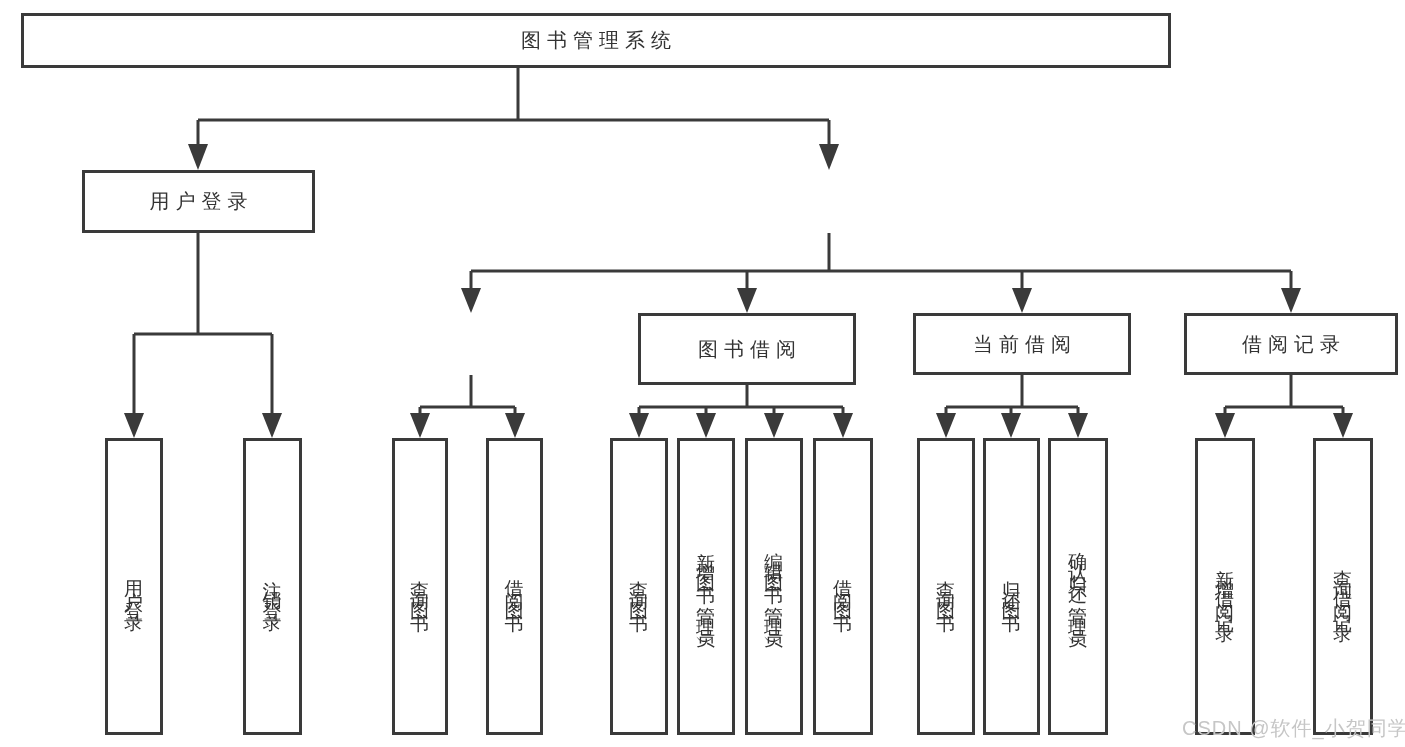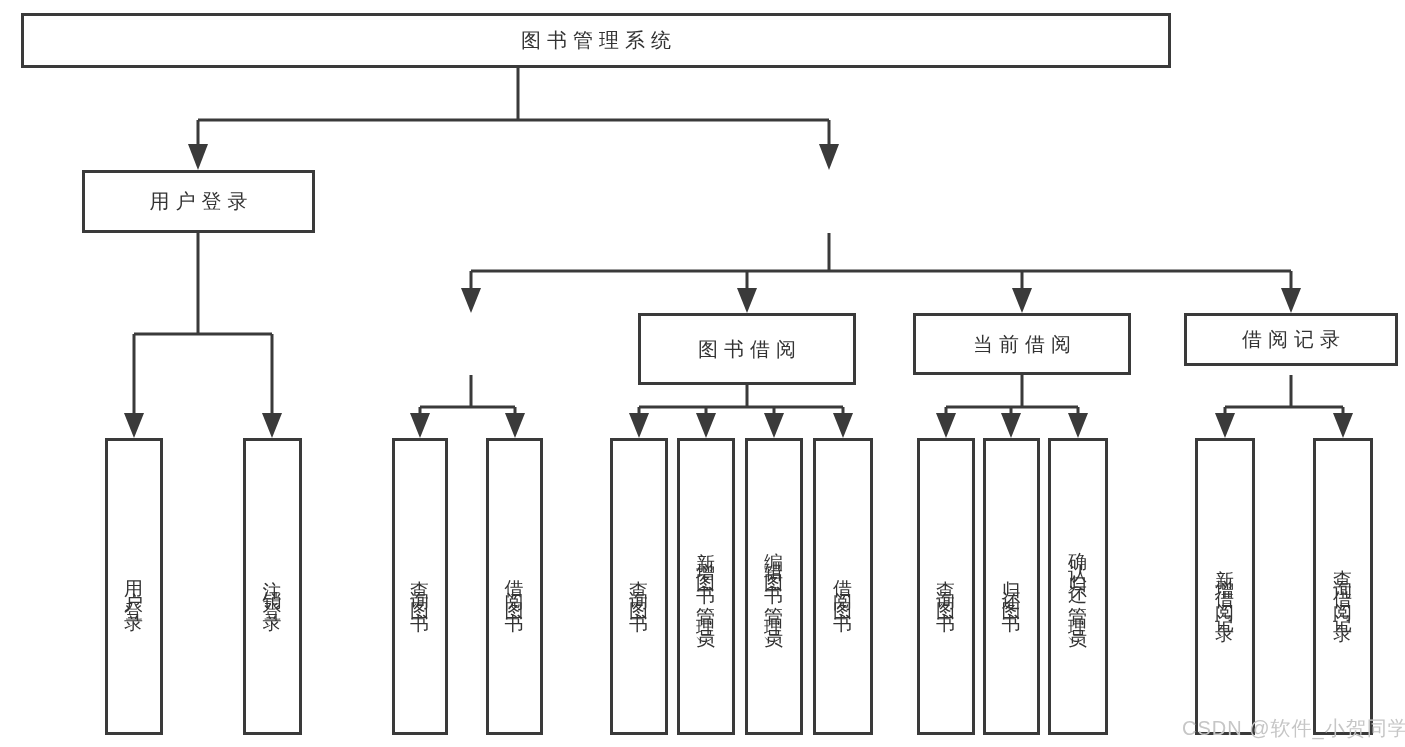--- a/index.html
+++ b/index.html
@@ -69,21 +69,21 @@
   <div class="node h" style="left:82px;top:170px;width:233px;height:63px">
     <span>用户登录</span>
   </div>
 
   <div class="node h" style="left:638px;top:313px;width:218px;height:72px">
     <span>图书借阅</span>
   </div>
   <div class="node h" style="left:913px;top:313px;width:218px;height:62px">
     <span>当前借阅</span>
   </div>
-  <div class="node h" style="left:1184px;top:313px;width:214px;height:53px">
+  <div class="node h" style="left:1184px;top:313px;width:214px;height:62px">
     <span>借阅记录</span>
   </div>
 
   <div class="node v" style="left:105px;top:438px;width:58px;height:297px">
     <span>用户登录</span>
   </div>
   <div class="node v" style="left:243px;top:438px;width:59px;height:297px">
     <span>注销登录</span>
   </div>
 

